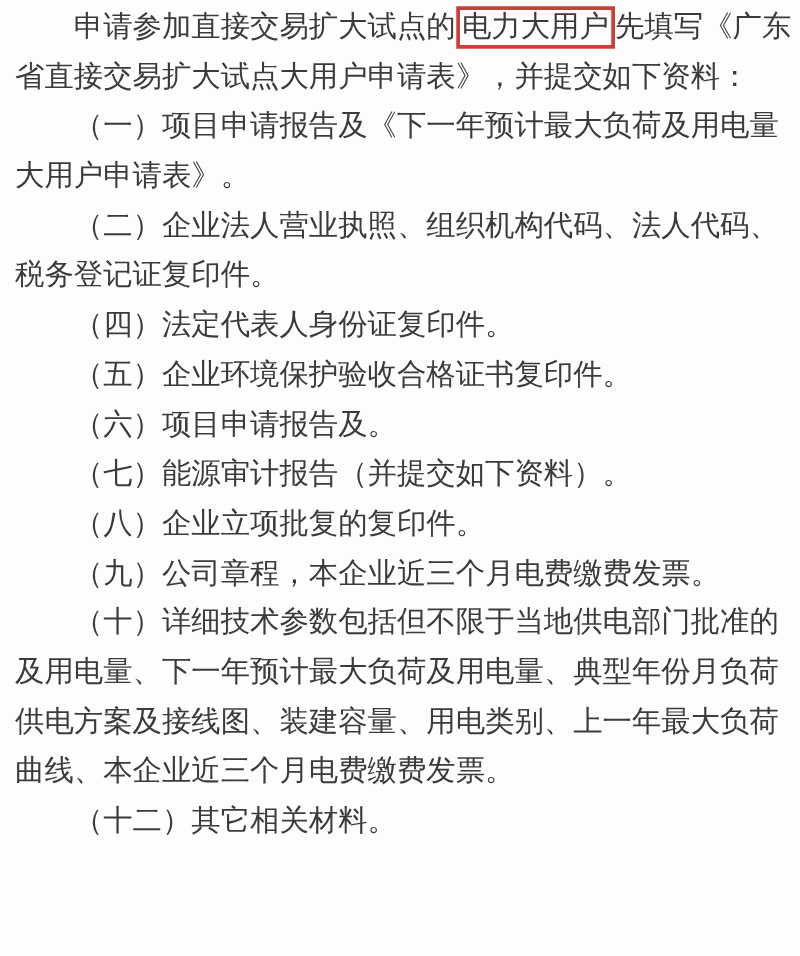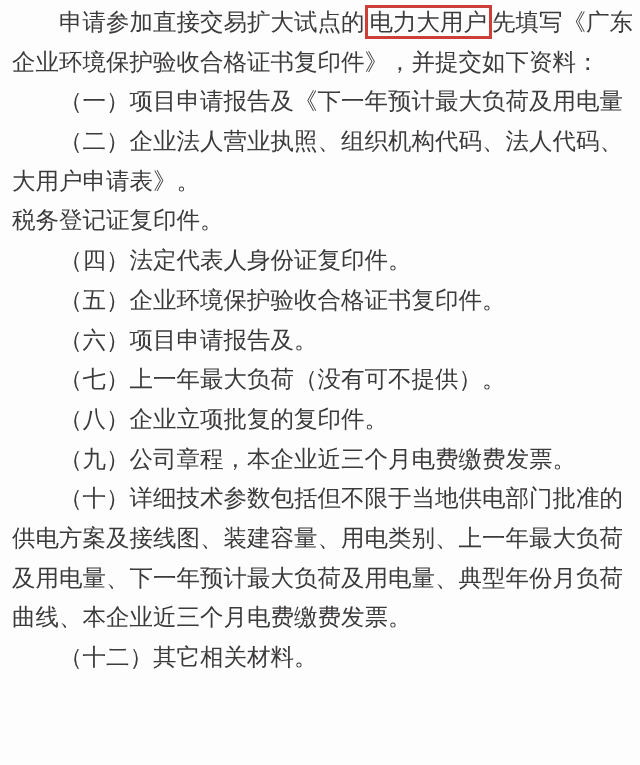--- a/index.html
+++ b/index.html
@@ -34,31 +34,31 @@
     padding: 1px 2px;
   }
 </style>
 </head>
 <body>
 
 <div class="doc">
 
   <div class="line indent"><span>申请参加直接交易扩大试点的</span><span class="hl"><span>电力大用户</span></span><span>先填写《广东</span></div>
 
-  <div class="line">企业环境保护验收合格证书复印件》，并提交如下资料：</div>
+  <div class="line">省直接交易扩大试点大用户申请表》，并提交如下资料：</div>
 
   <div class="line indent">（一）项目申请报告及《下一年预计最大负荷及用电量</div>
+  <div class="line">大用户申请表》。</div>
   <div class="line indent">（二）企业法人营业执照、组织机构代码、法人代码、</div>
-  <div class="line">大用户申请表》。</div>
   <div class="line">税务登记证复印件。</div>
   <div class="line indent">（四）法定代表人身份证复印件。</div>
   <div class="line indent">（五）企业环境保护验收合格证书复印件。</div>
   <div class="line indent">（六）项目申请报告及。</div>
-  <div class="line indent">（七）上一年最大负荷（没有可不提供）。</div>
+  <div class="line indent">（七）能源审计报告（并提交如下资料）。</div>
   <div class="line indent">（八）企业立项批复的复印件。</div>
   <div class="line indent">（九）公司章程，本企业近三个月电费缴费发票。</div>
   <div class="line indent">（十）详细技术参数包括但不限于当地供电部门批准的</div>
+  <div class="line">及用电量、下一年预计最大负荷及用电量、典型年份月负荷</div>
   <div class="line">供电方案及接线图、装建容量、用电类别、上一年最大负荷</div>
-  <div class="line">及用电量、下一年预计最大负荷及用电量、典型年份月负荷</div>
   <div class="line">曲线、本企业近三个月电费缴费发票。</div>
   <div class="line indent">（十二）其它相关材料。</div>
 
 </div>
 
 </body></html>

